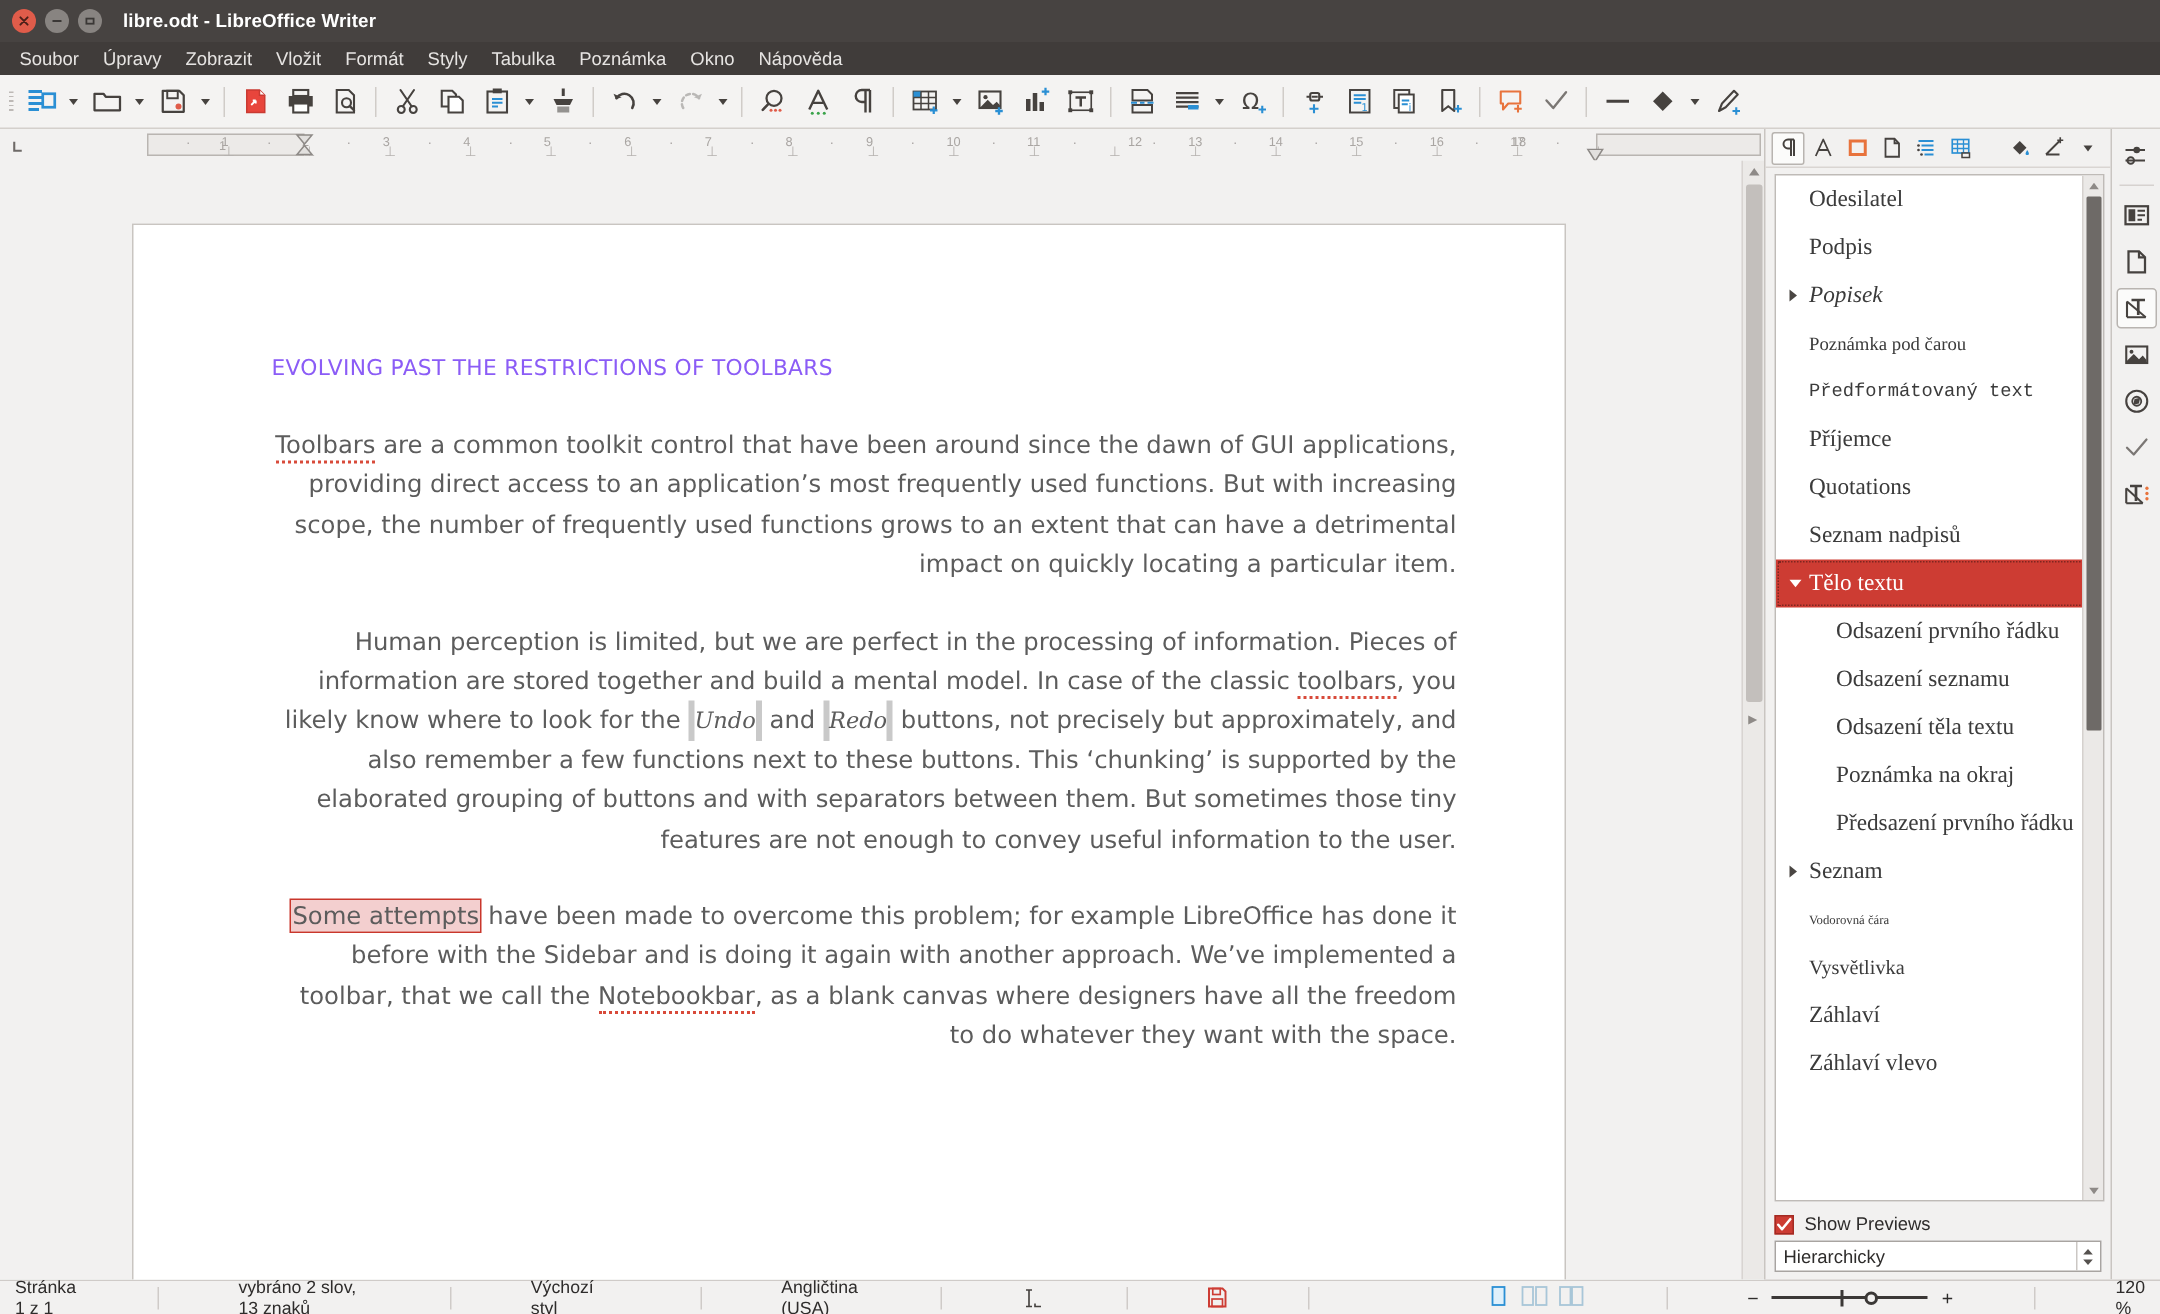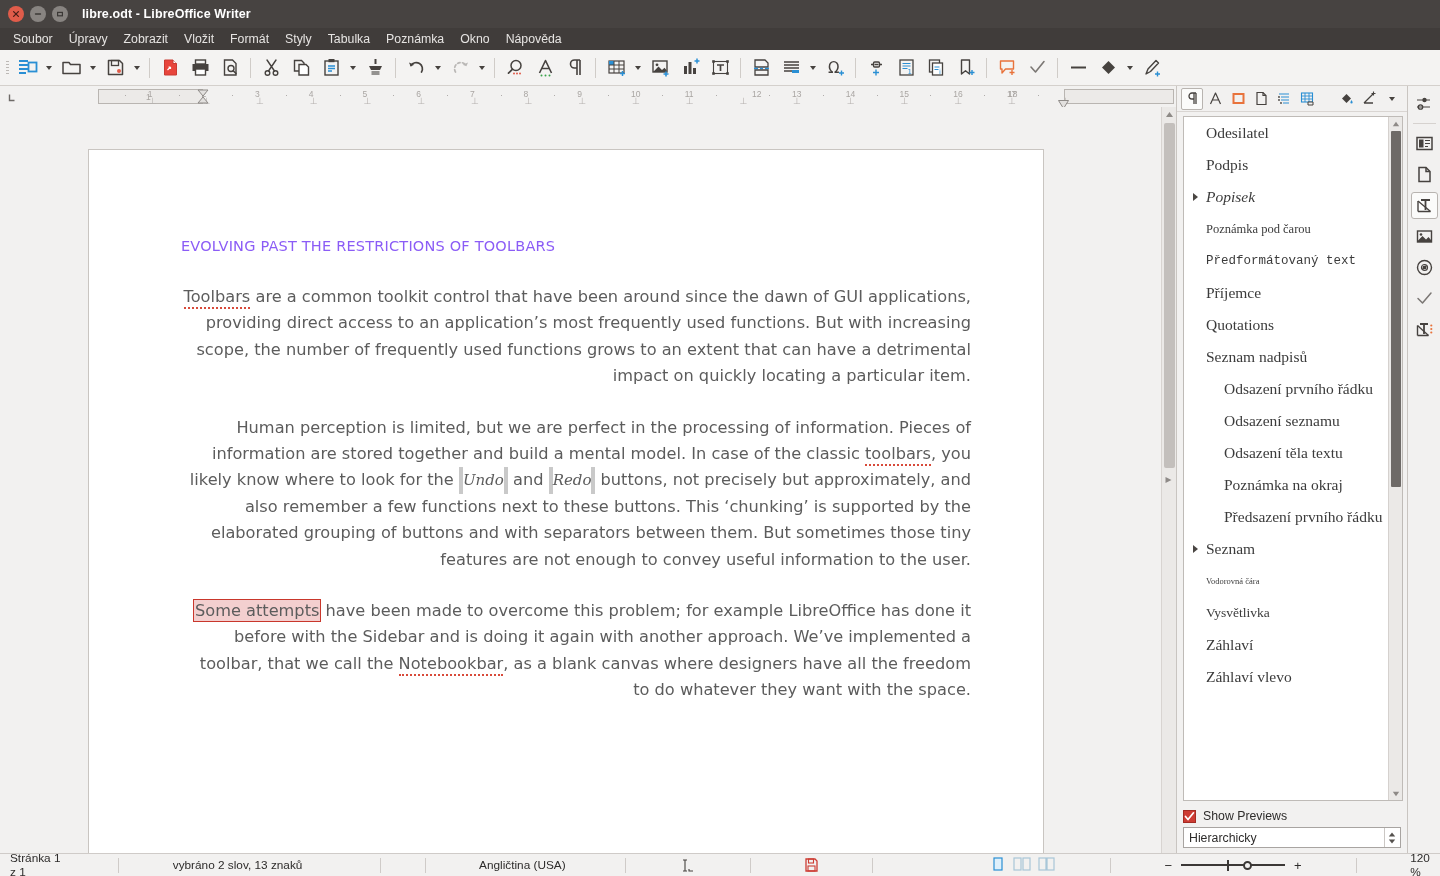--- a/index.html
+++ b/index.html
@@ -672,20 +672,24 @@
             </div>
             <div class="srow" style="font-family: &quot;Liberation Serif&quot;, serif; font-size: 15.5px;">
               <span>Příjemce</span>
             </div>
             <div class="srow" style="font-family: &quot;Liberation Serif&quot;, serif; font-size: 15.5px;">
               <span>Quotations</span>
             </div>
             <div class="srow" style="font-family: &quot;Liberation Serif&quot;, serif; font-size: 15.5px;">
               <span>Seznam nadpisů</span>
             </div>
+            <div class="srow sel open" style="font-family: &quot;Liberation Serif&quot;, serif; font-size: 15.5px; background: rgb(205, 60, 51);">
+              <span class="exp"></span>
+              <span>Tělo textu</span>
+            </div>
             <div class="srow child" style="font-family: &quot;Liberation Serif&quot;, serif; font-size: 15.5px;">
               <span>Odsazení prvního řádku</span>
             </div>
             <div class="srow child" style="font-family: &quot;Liberation Serif&quot;, serif; font-size: 15.5px;">
               <span>Odsazení seznamu</span>
             </div>
             <div class="srow child" style="font-family: &quot;Liberation Serif&quot;, serif; font-size: 15.5px;">
               <span>Odsazení těla textu</span>
             </div>
             <div class="srow child" style="font-family: &quot;Liberation Serif&quot;, serif; font-size: 15.5px;">
@@ -808,20 +812,21 @@
         </svg>
       </div>
     </div>
   </div>
 
   <div class="status">
     <div class="scell" style="width:135px">Stránka 1 z 1</div>
     <div class="svsep"></div>
     <div class="scell" style="width:345px">vybráno 2 slov, 13 znaků</div>
     <div class="svsep"></div>
+    <div class="scell" style="width:240px">Výchozí styl</div>
     <div class="svsep"></div>
     <div class="scell" style="width:215px">Angličtina (USA)</div>
     <div class="svsep"></div>
     <div class="scell" style="width:55px;justify-content:center">
       <svg width="16" height="13" viewBox="0 0 16 13">
           <path d="M3 1 h4 M5 1 v11 M3 12 h4 M9 10 v2 h4" fill="none" stroke="#46423f" stroke-width="1.1"></path>
         </svg>
     </div>
     <div class="svsep"></div>
     <div class="scell" style="width:42px;justify-content:center">

